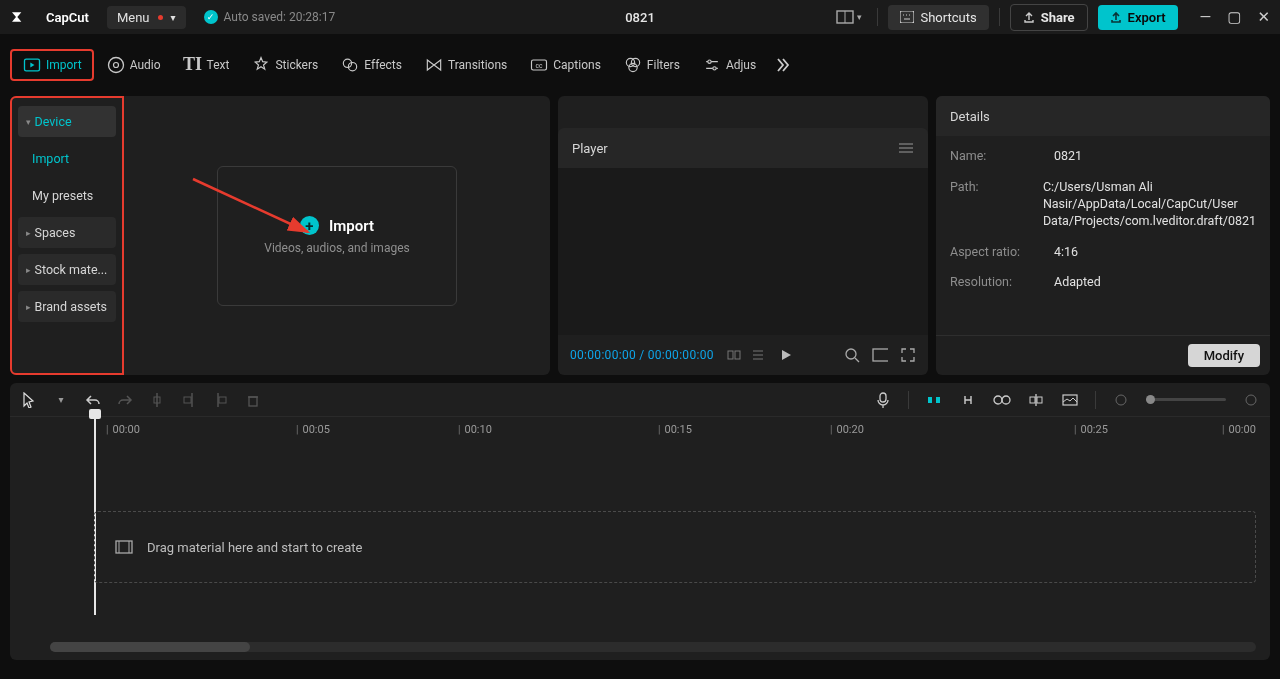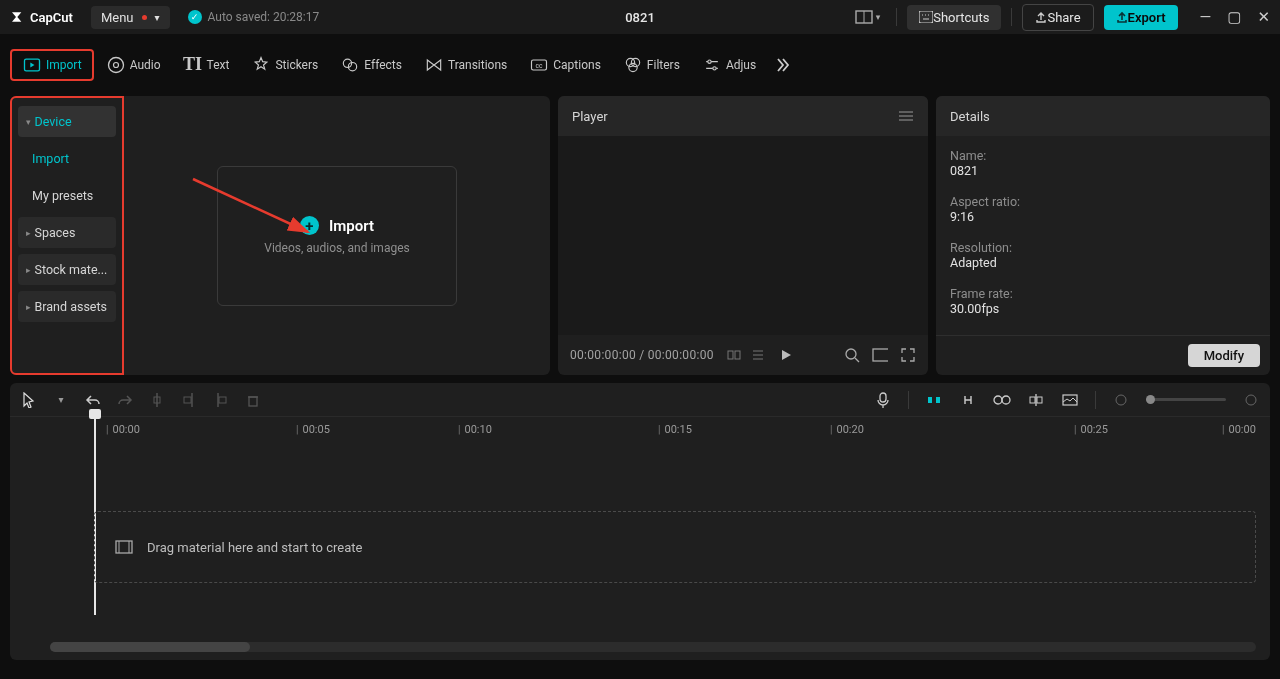--- a/index.html
+++ b/index.html
@@ -1,30 +1,30 @@
 <!DOCTYPE html>
 <html><head>
 <meta charset="utf-8">
 <style>
 * { margin:0; padding:0; box-sizing:border-box; font-family:-apple-system,BlinkMacSystemFont,"Segoe UI",Roboto,sans-serif; }
 body { background:#0e0e0e; color:#cfcfcf; font-size:13px; width:1280px; height:679px; overflow:hidden; }
 
 
 .titlebar { height:34px; background:#1b1b1b; display:flex; align-items:center; padding:0 10px; }
-.logo { display:flex; align-items:center; gap:4px; font-weight:600; color:#fff; font-size:13px; }
+.logo { display:flex; align-items:center; gap:20px; font-weight:600; color:#fff; font-size:13px; }
 .logo svg { width:16px; height:16px; }
 .menu-btn { margin-left:18px; background:#2b2b2b; border-radius:4px; padding:4px 10px; display:flex; align-items:center; gap:8px; color:#e0e0e0; cursor:pointer; }
 .autosave { margin-left:18px; display:flex; align-items:center; gap:6px; color:#898989; font-size:12px; }
 .autosave-icon { width:14px; height:14px; border-radius:50%; background:#00c4cc; display:flex; align-items:center; justify-content:center; color:#fff; font-size:9px; }
 .title-center { position:absolute; left:50%; transform:translateX(-50%); color:#e6e6e6; font-size:13px; font-weight:500; }
 .title-right { margin-left:auto; display:flex; align-items:center; gap:10px; }
 .ratio-btn { color:#aaa; padding:4px 6px; display:flex; align-items:center; gap:3px; cursor:pointer; }
 .vsep { width:1px; height:18px; background:#3a3a3a; }
-.tb-btn { background:#303030; border-radius:4px; padding:5px 12px; display:flex; align-items:center; color:#e6e6e6; cursor:pointer; font-size:13px; }
-.tb-btn.share { background:transparent; border:1px solid #444; }
+.tb-btn { background:#303030; border-radius:4px; padding:5px 12px; display:flex; align-items:center; gap:6px; color:#e6e6e6; cursor:pointer; font-size:13px; }
+.tb-btn.share { background:transparent; border:1px solid #444;font-weight:bold; }
 .tb-btn.export { background:#00c4cc; color:#0a0a0a; font-weight:600; }
 .win-ctrl { display:flex; gap:16px; margin-left:12px; }
 .win-ctrl span { color:#ccc; cursor:pointer; font-size:15px; }
 
 
 .tabs-row { display:flex; align-items:center; background:#0e0e0e; height:62px; padding:0 10px; gap:2px; border-bottom:1px solid #0e0e0e; position:relative; }
 .tab-item { display:flex; flex-direction:row; align-items:center; justify-content:center; gap:4px; padding:4px 10px; color:#c8c8c8; cursor:pointer; min-width:50px; border-radius:4px; }
 .tab-item.active { color:#00c4cc; border:2px solid #e63b2e; border-radius:4px; }
 .tab-item svg, .tab-item .ticon { width:20px; height:20px; }
 .ticon { font-size:18px; display:flex; align-items:center; justify-content:center; }
@@ -46,33 +46,33 @@
 .import-main { flex:1; display:flex; align-items:center; justify-content:center; }
 .import-drop { border:1px solid #3a3a3a; border-radius:6px; width:240px; height:140px; display:flex; flex-direction:column; align-items:center; justify-content:center; gap:6px; cursor:pointer; position:relative; }
 .import-drop .row { display:flex; align-items:center; gap:10px; }
 .plus-circ { width:19px; height:19px; border-radius:50%; background:#00c4cc; color:#082c2e; display:flex; align-items:center; justify-content:center; font-weight:700; font-size:15px; }
 .import-title { color:#fff; font-weight:600; font-size:15px; }
 .import-sub { color:#8f8f8f; font-size:12px; }
 .arrow-annot { position:absolute; left:178px; top:78px; pointer-events:none; }
 
 
 .player-panel { flex:1; display:flex; flex-direction:column; }
-.player-head { height:40px; display:flex; align-items:center; justify-content:space-between; padding:0 14px; color:#d6d6d6; background:#262626; border-radius:6px 6px 0 0; }
+.player-head { height:40px; display:flex; align-items:center; justify-content:space-between; padding:0 14px; color:#d6d6d6; background:#262626; border-radius:6px 6px 0 0;margin-top:32px; }
 .player-body { flex:1; background:#1a1a1a; }
 .player-ctrl { height:40px; display:flex; align-items:center; padding:0 12px; gap:12px; color:#7d7d7d; font-size:12px; }
-.player-ctrl .time { color:#a3a3a3; letter-spacing:0.3px; }
+.player-ctrl .time { color:#0ea5e9; letter-spacing:0.3px; }
 .pc-icons { display:flex; align-items:center; gap:10px; }
 .pc-right { margin-left:auto; display:flex; gap:12px; align-items:center; }
 .icon-sm { width:16px; height:16px; display:inline-flex; align-items:center; justify-content:center; }
 
 
 .details-panel { width:334px; display:flex; flex-direction:column; }
 .details-head { height:40px; display:flex; align-items:center; padding:0 14px; color:#d6d6d6; background:#262626; border-radius:6px 6px 0 0; }
 .details-body { flex:1; padding:12px 14px; font-size:12.5px; overflow:hidden; }
-.d-row { display:flex; margin-bottom:14px;flex-direction:column; }
+.d-row { display:flex; margin-bottom:14px; }
 .d-label { width:104px; color:#8d8d8d; }
 .d-val { flex:1; color:#e1e1e1; line-height:1.35; }
 .details-foot { height:40px; border-top:1px solid #2e2e2e; display:flex; align-items:center; justify-content:flex-end; padding:0 10px; }
 .modify-btn { background:#d6d6d6; color:#111; padding:4px 16px; border-radius:4px; font-size:13px; font-weight:500; cursor:pointer; }
 
 
 .timeline-wrap { padding:0 10px 12px; height:289px; display:flex; flex-direction:column; }
 .timeline { background:#1f1f1f; border-radius:6px; flex:1; display:flex; flex-direction:column; }
 .tl-toolbar { height:34px; display:flex; align-items:center; padding:0 10px; gap:14px; border-bottom:1px solid #2a2a2a; color:#bcbcbc; }
 .tl-toolbar .tl-right { margin-left:auto; display:flex; align-items:center; gap:16px; }
@@ -339,30 +339,30 @@
   <div class="panel details-panel">
     <div class="details-head">
       <span>Details</span>
     </div>
     <div class="details-body">
       <div class="d-row">
           <span class="d-label">Name:</span>
           <span class="d-val">0821</span>
         </div>
       <div class="d-row">
+          <span class="d-label">Path:</span>
+          <span class="d-val">C:/Users/Usman Ali Nasir/AppData/Local/CapCut/User Data/Projects/com.lveditor.draft/0821</span>
+        </div>
+      <div class="d-row">
           <span class="d-label">Aspect ratio:</span>
-          <span class="d-val">9:16</span>
+          <span class="d-val">4:16</span>
         </div>
       <div class="d-row">
           <span class="d-label">Resolution:</span>
           <span class="d-val">Adapted</span>
-        </div>
-      <div class="d-row">
-          <span class="d-label">Frame rate:</span>
-          <span class="d-val">30.00fps</span>
         </div>
 
     </div>
     <div class="details-foot">
       <div class="modify-btn">Modify</div>
     </div>
   </div>
 </div>
 
 <div class="timeline-wrap">

